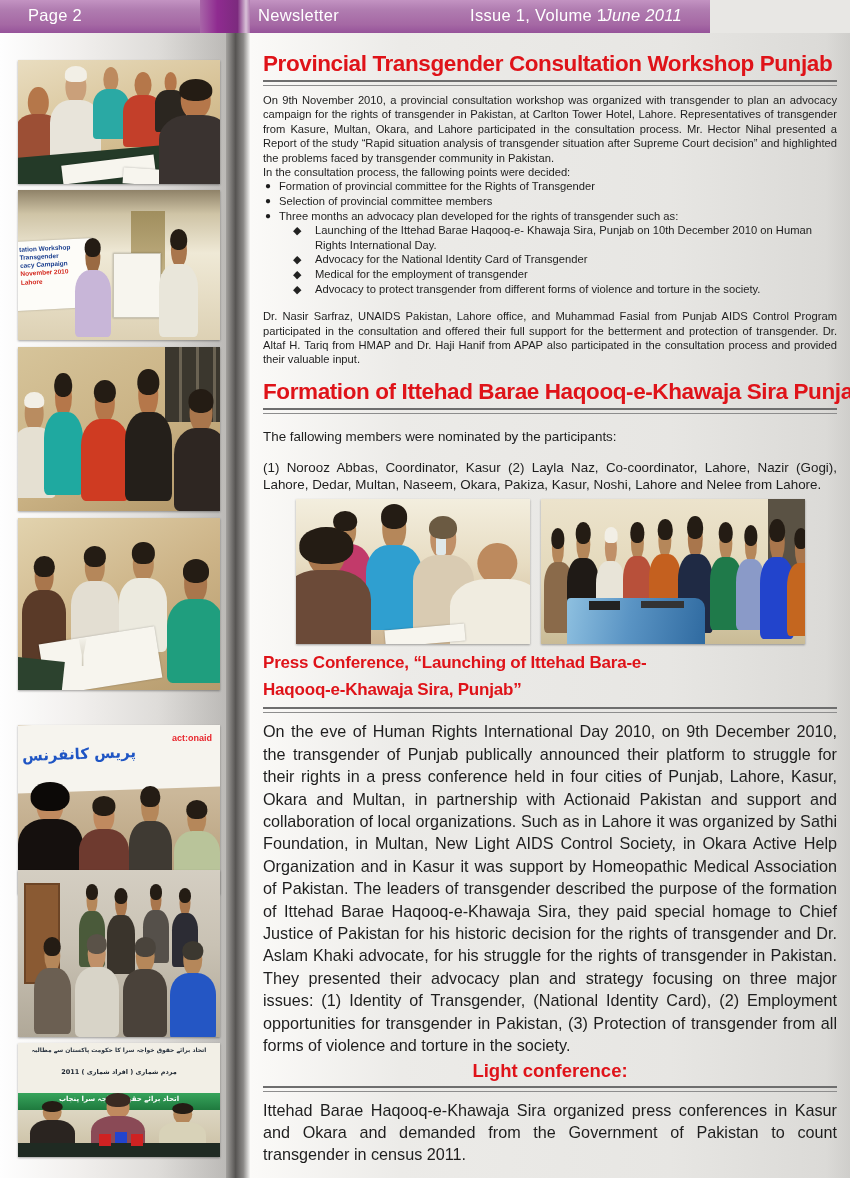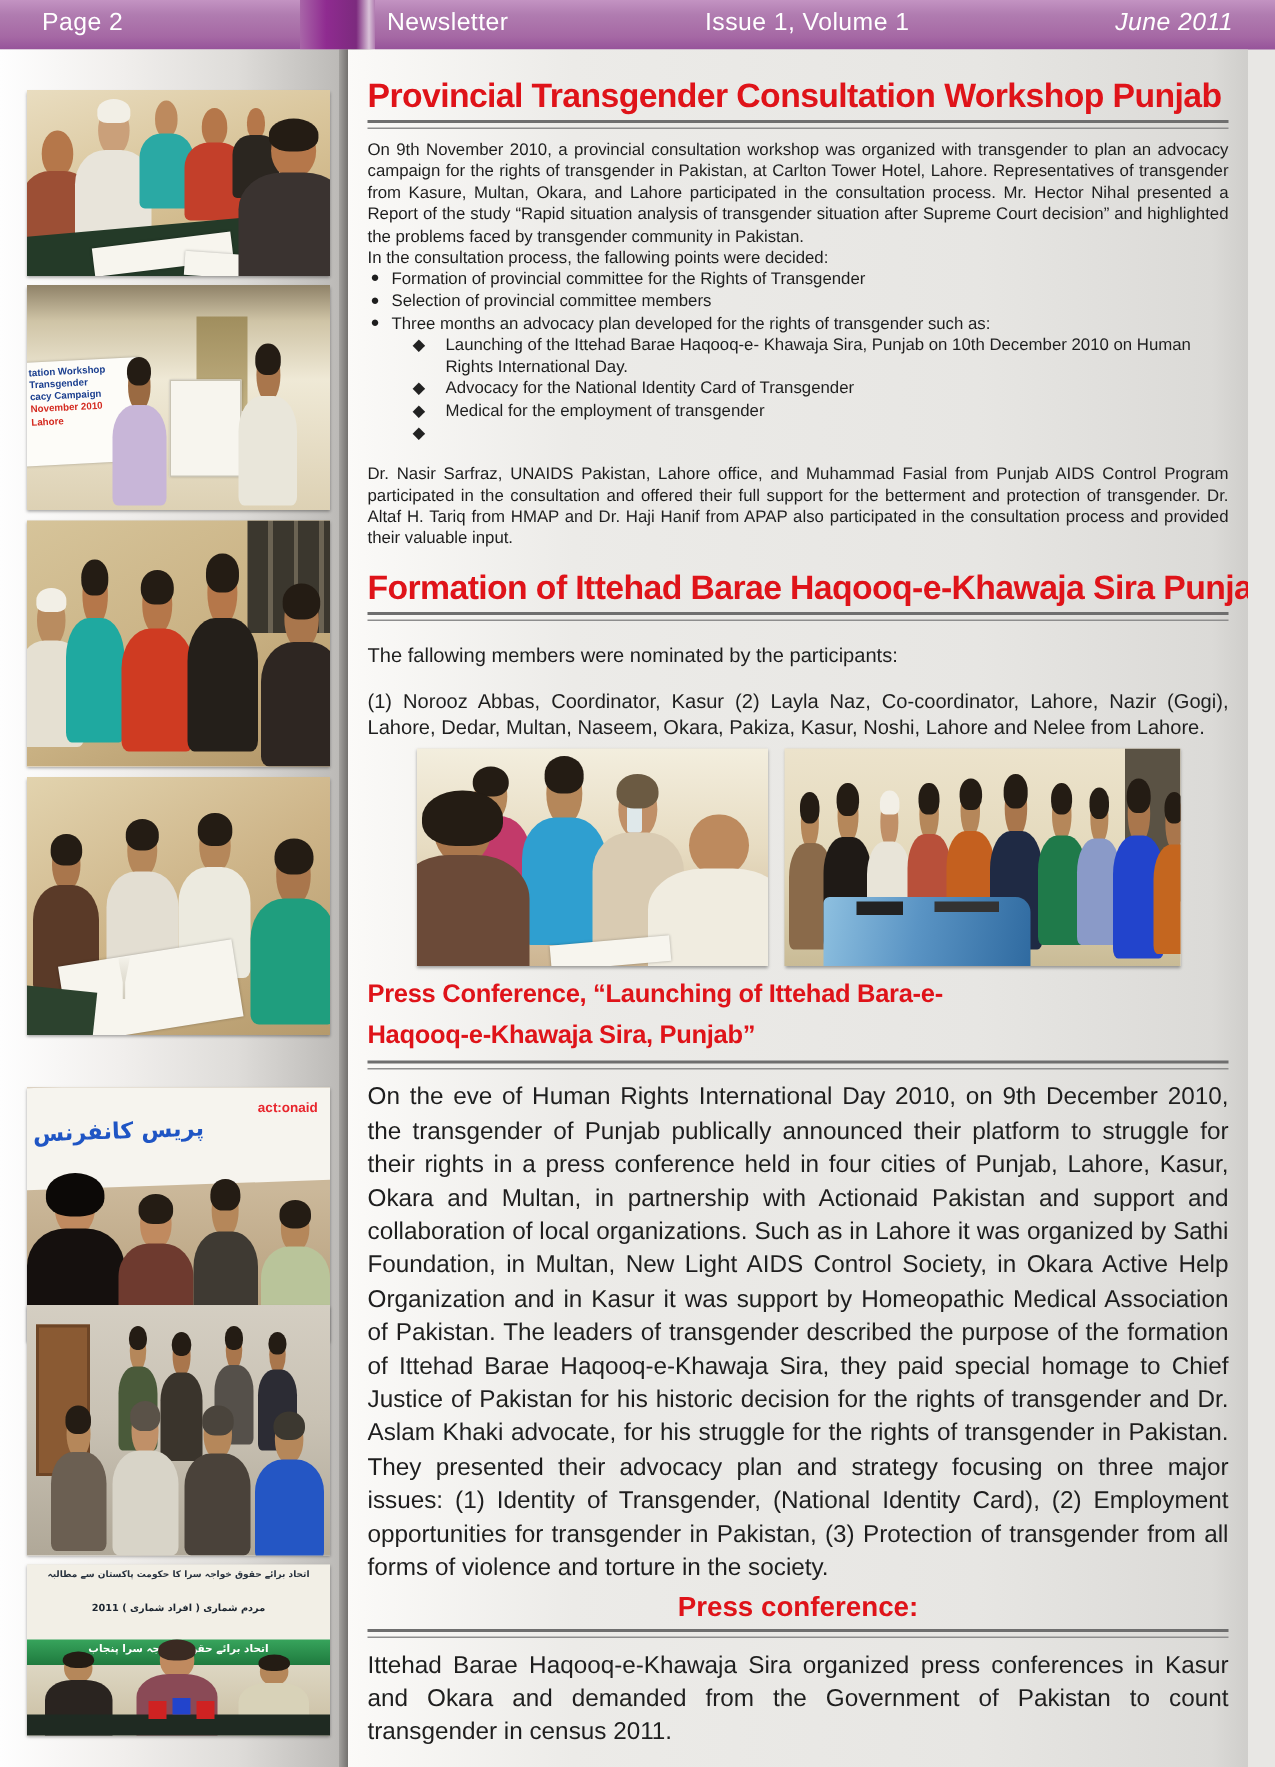--- a/index.html
+++ b/index.html
@@ -1,20 +1,20 @@
 <!DOCTYPE html>
 <html><head>
 <meta charset="utf-8">
 <style>
   html,body{margin:0;padding:0;background:#9a9a9a;}
   .page{position:relative;width:850px;height:1178px;overflow:hidden;background:#e8e7e4;
         font-family:"Liberation Sans",sans-serif;}
 
   
-  .hdr{position:absolute;left:0;top:0;width:850px;height:33px;
+  .hdr{position:absolute;left:0;top:0;width:710px;height:33px;
        background:linear-gradient(#c393c2 0%,#b07cb0 30%,#a568a4 75%,#96539a 100%);}
   .hdr-stripe{position:absolute;left:200px;top:0;width:50px;height:33px;
        background:linear-gradient(to right,#a865a8 0%,#8f2b90 35%,#7c2a7e 75%,#d9c2d8 92%,#b07cb0 100%);}
   .hdr span{position:absolute;top:6px;color:#fff;font-size:16.5px;letter-spacing:.3px;}
   .hdr .h-page{left:28px;}
   .hdr .h-title{left:258px;}
   .hdr .h-issue{left:470px;}
   .hdr .h-date{right:28px;font-style:italic;}
 
   
@@ -33,21 +33,21 @@
        border-radius:50% 50% 42% 42%;background:#241c14;z-index:2;}
   .cap{position:absolute;left:50%;transform:translateX(-50%);top:-4%;width:44%;height:16%;
        border-radius:50% 50% 30% 30%;background:#f2efe6;z-index:2;}
   .blk{position:absolute;}
   .paper{position:absolute;background:#f7f5ee;box-shadow:0 0 2px rgba(0,0,0,.3);}
 
   .banner-txt{position:absolute;font-weight:bold;line-height:1.25;}
   .urdu{font-family:"DejaVu Sans",sans-serif;}
 
   
-  .main{position:absolute;left:232px;top:33px;width:600px;height:1145px;overflow:hidden;
+  .main{position:absolute;left:250px;top:33px;width:600px;height:1145px;overflow:hidden;
        background:linear-gradient(to right,#fbfaf8 0%,#ecebe8 25%,#e7e6e3 70%,#dbdad7 96%,#cfcecb 100%);
        padding:18px 13px 0 13px;box-sizing:border-box;color:#1e1e1e;}
   h1,h2{margin:0;font-size:22.5px;line-height:25px;letter-spacing:-.4px;white-space:nowrap;
        color:#df1319;font-weight:bold;}
   h2{margin-top:12px;}
   .h3{margin-top:6px;color:#df1319;font-weight:bold;font-size:17px;line-height:26.5px;letter-spacing:-.2px;}
   .h3 span{display:block;}
   .h4{margin-top:2px;text-align:center;color:#df1319;font-weight:bold;}
   .h4 .l1{display:block;font-size:18.5px;line-height:23px;}
   .h4 .l2{display:block;font-size:19.5px;line-height:25px;letter-spacing:-.2px;}
@@ -247,20 +247,21 @@
     <div class="b-row sub">
       <span class="b-dot">◆</span>
       <span>Advocacy for the National Identity Card of Transgender</span>
     </div>
     <div class="b-row sub">
       <span class="b-dot">◆</span>
       <span>Medical for the employment of transgender</span>
     </div>
     <div class="b-row sub">
       <span class="b-dot">◆</span>
+      <span>Advocacy to protect transgender from different forms of violence and torture in the society.</span>
     </div>
 
     <p class="p-sm just mt13">Dr. Nasir Sarfraz, UNAIDS Pakistan, Lahore office, and Muhammad Fasial from Punjab AIDS Control Program participated in the consultation and offered their full support for the betterment and protection of transgender. Dr. Altaf H. Tariq from HMAP and Dr. Haji Hanif from APAP also participated in the consultation process and provided their valuable input.</p>
 
     <h2>Formation of Ittehad Barae Haqooq-e-Khawaja Sira Punjab</h2>
     <div class="rule"></div>
 
     <p class="p-md mt14">The fallowing members were nominated by the participants:</p>
     <p class="p-md just mt14">(1) Norooz Abbas, Coordinator, Kasur (2) Layla Naz, Co-coordinator, Lahore, Nazir (Gogi), Lahore, Dedar, Multan, Naseem, Okara, Pakiza, Kasur, Noshi, Lahore and Nelee from Lahore.</p>
 
@@ -322,20 +323,20 @@
 
     <div class="h3">
       <span>Press Conference, “Launching of Ittehad Bara-e-</span>
       <span>Haqooq-e-Khawaja Sira, Punjab”</span>
     </div>
     <div class="rule"></div>
 
     <p class="p-lg just mt7">On the eve of Human Rights International Day 2010, on 9th December 2010, the transgender of Punjab publically announced their platform to struggle for their rights in a press conference held in four cities of Punjab, Lahore, Kasur, Okara and Multan, in partnership with Actionaid Pakistan and support and collaboration of local organizations. Such as in Lahore it was organized by Sathi Foundation, in Multan, New Light AIDS Control Society, in Okara Active Help Organization and in Kasur it was support by Homeopathic Medical Association of Pakistan. The leaders of transgender described the purpose of the formation of Ittehad Barae Haqooq-e-Khawaja Sira, they paid special homage to Chief Justice of Pakistan for his historic decision for the rights of transgender and Dr. Aslam Khaki advocate, for his struggle for the rights of transgender in Pakistan. They presented their advocacy plan and strategy focusing on three major issues: (1) Identity of Transgender, (National Identity Card), (2) Employment opportunities for transgender in Pakistan, (3) Protection of transgender from all forms of violence and torture in the society.</p>
 
     <div class="h4">
-      <span class="l1">Press conference:</span>
+      <span class="l1">Light conference:</span>
     </div>
     <div class="rule"></div>
 
     <p class="p-lg just mt7">Ittehad Barae Haqooq-e-Khawaja Sira organized press conferences in Kasur and Okara and demanded from the Government of Pakistan to count transgender in census 2011.</p>
 
   </main>
 </div>
 
 </body></html>

